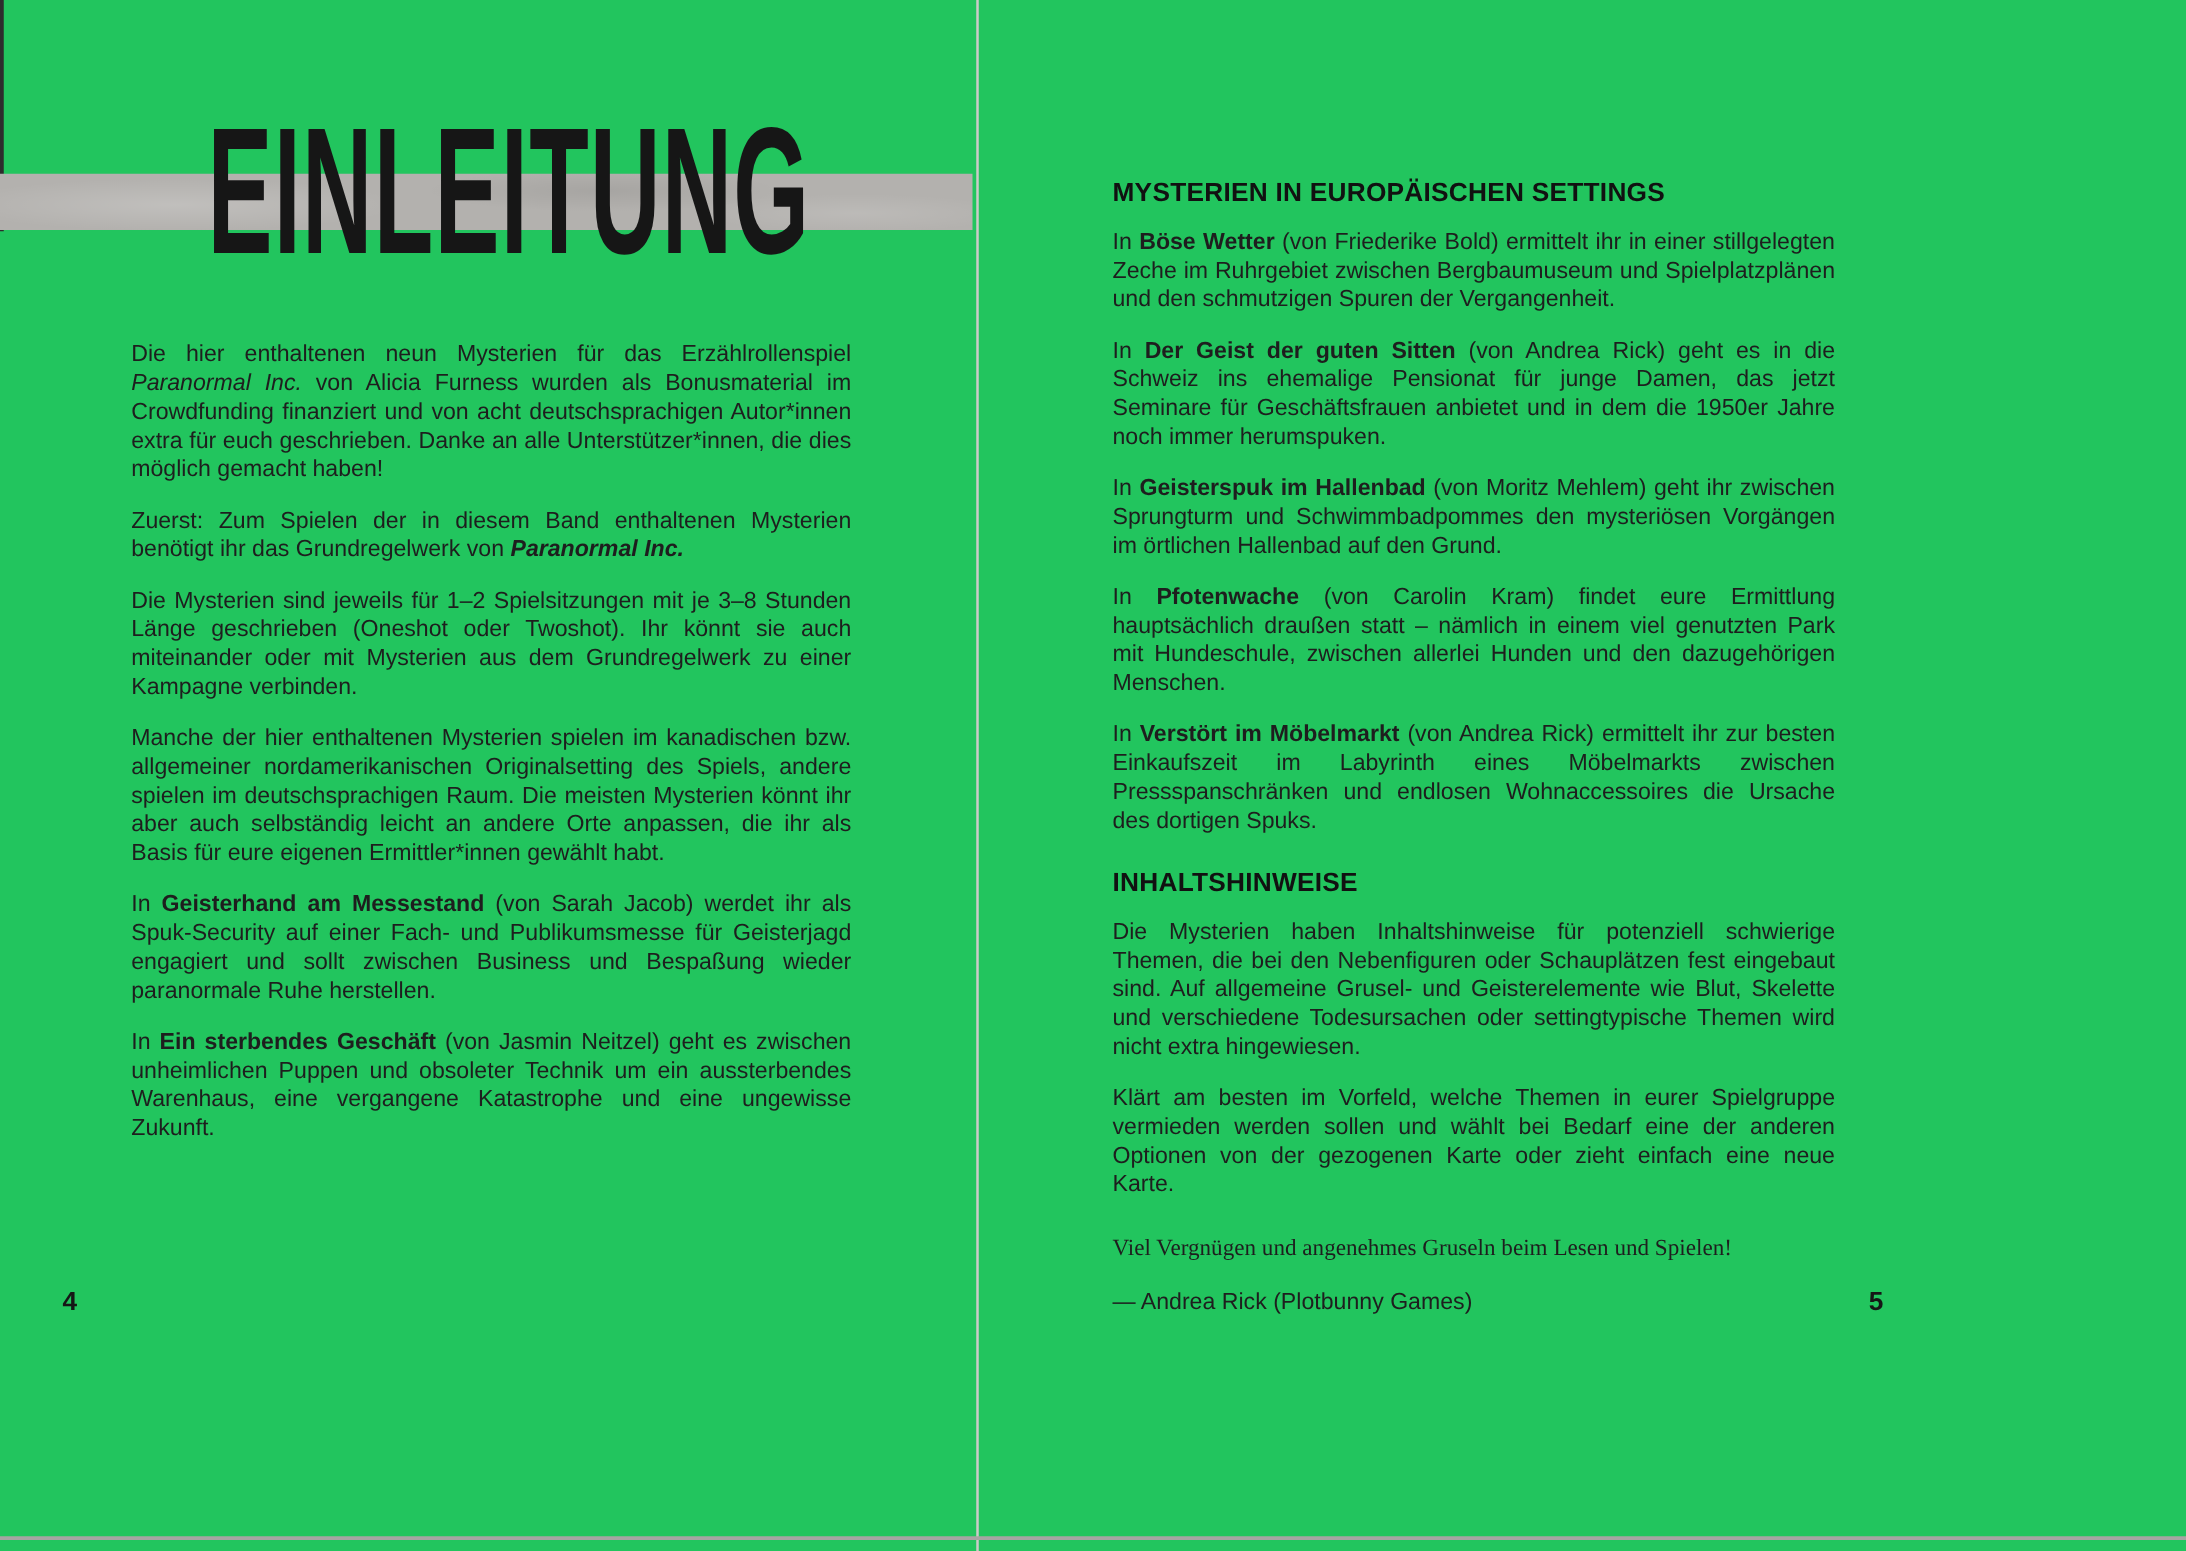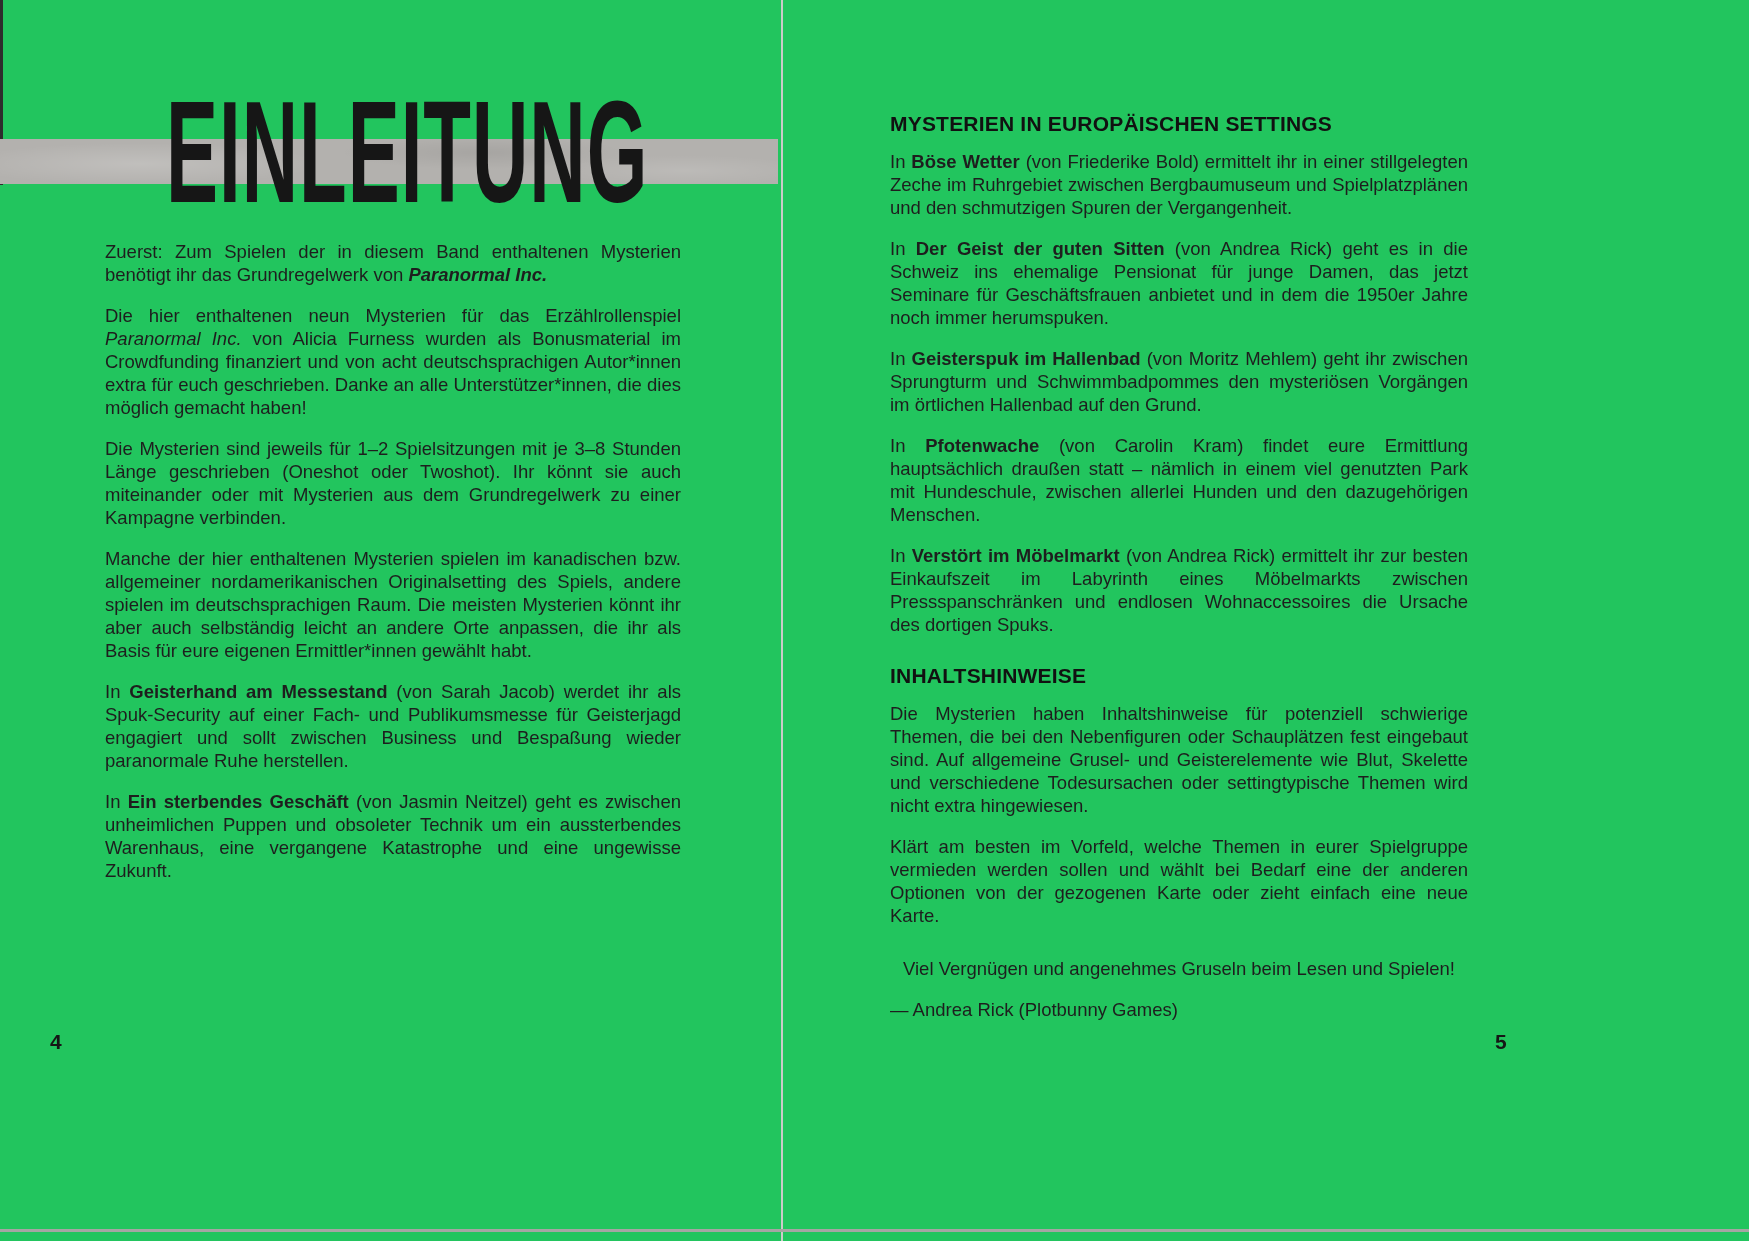--- a/index.html
+++ b/index.html
@@ -33,36 +33,37 @@
     font-size:78px; font-weight:bold; line-height:1; letter-spacing:1px;
     transform:scaleY(1.85); transform-origin:top left;
     color:#161616; z-index:2; white-space:nowrap;
   }
 
   
   .col {
     position:absolute;
     font-size:18.5px; line-height:23px;
     text-align:justify;
+    margin-top:31px;
   }
   .col-left  { left:105px; top:240px; width:576px; }
   .col-right { left:890px; top:112px; width:578px; }
 
   .col p { margin:0 0 18px 0; }
   .col h2 {
     font-size:21px; line-height:24px; letter-spacing:0.2px;
     margin:28px 0 14px 0; color:#111111; text-align:left;
   }
   .col h2.first { margin-top:0; }
 
   .brand-bold   { font-weight:bold; font-style:italic; }
   .brand-italic { font-style:italic; }
   .entry-title  { font-weight:bold; }
 
-  .closing   { text-align:center; margin-top:30px !important; }
+  .closing   { text-align:left; margin-top:30px !important;font-family:Liberation Serif, serif; }
   .signature { text-align:left;  margin-top:15px !important; }
 
   .page-num {
     position:absolute; top:1030px;
     font-size:21px; font-weight:bold; color:#161616;
   }
   .page-num-left  { left:50px; }
   .page-num-right { left:1495px; }
 </style>
 </head>
@@ -72,23 +73,23 @@
 
   <div class="edge-line"></div>
   <div class="gutter-line"></div>
   <div class="bottom-line"></div>
 
   <section>
     <div class="title-band"></div>
     <h1 class="chapter-title">EINLEITUNG</h1>
 
     <div class="col col-left">
+      <p><span>Die hier enthaltenen neun Mysterien für das Erzählrollenspiel </span><span class="brand-italic">Paranormal Inc.</span><span> von Alicia Furness wurden als Bonusmaterial im Crowdfunding finanziert und von acht deutschsprachigen Autor*innen extra für euch geschrieben. Danke an alle Unterstützer*innen, die dies möglich gemacht haben!</span></p>
+
       <p><span>Zuerst: Zum Spielen der in diesem Band enthaltenen Mysterien benötigt ihr das Grundregelwerk von </span><span class="brand-bold">Paranormal Inc.</span></p>
-
-      <p><span>Die hier enthaltenen neun Mysterien für das Erzählrollenspiel </span><span class="brand-italic">Paranormal Inc.</span><span> von Alicia Furness wurden als Bonusmaterial im Crowdfunding finanziert und von acht deutschsprachigen Autor*innen extra für euch geschrieben. Danke an alle Unterstützer*innen, die dies möglich gemacht haben!</span></p>
 
       <p>Die Mysterien sind jeweils für 1–2 Spielsitzungen mit je 3–8 Stunden Länge geschrieben (Oneshot oder Twoshot). Ihr könnt sie auch miteinander oder mit Mysterien aus dem Grundregelwerk zu einer Kampagne verbinden.</p>
       <p>Manche der hier enthaltenen Mysterien spielen im kanadischen bzw. allgemeiner nordamerikanischen Originalsetting des Spiels, andere spielen im deutschsprachigen Raum. Die meisten Mysterien könnt ihr aber auch selbständig leicht an andere Orte anpassen, die ihr als Basis für eure eigenen Ermittler*innen gewählt habt.</p>
 
 
       <p><span>In </span><span class="entry-title">Geisterhand am Messestand</span><span> (von Sarah Jacob) werdet ihr als Spuk-Security auf einer Fach- und Publikumsmesse für Geisterjagd engagiert und sollt zwischen Business und Bespaßung wieder paranormale Ruhe herstellen.</span></p>
 
 
       <p><span>In </span><span class="entry-title">Ein sterbendes Geschäft</span><span> (von Jasmin Neitzel) geht es zwischen unheimlichen Puppen und obsoleter Technik um ein aussterbendes Warenhaus, eine vergangene Katastrophe und eine ungewisse Zukunft.</span></p>
     </div>

